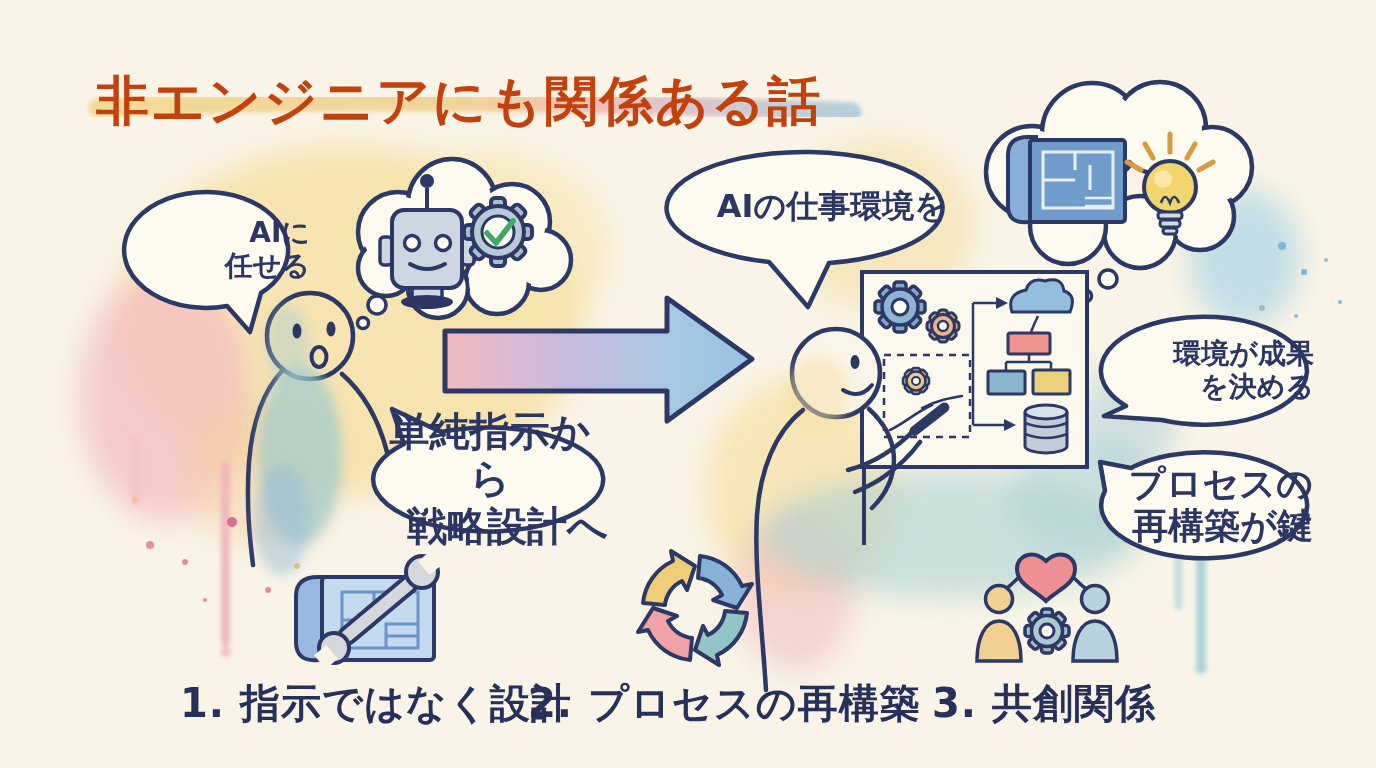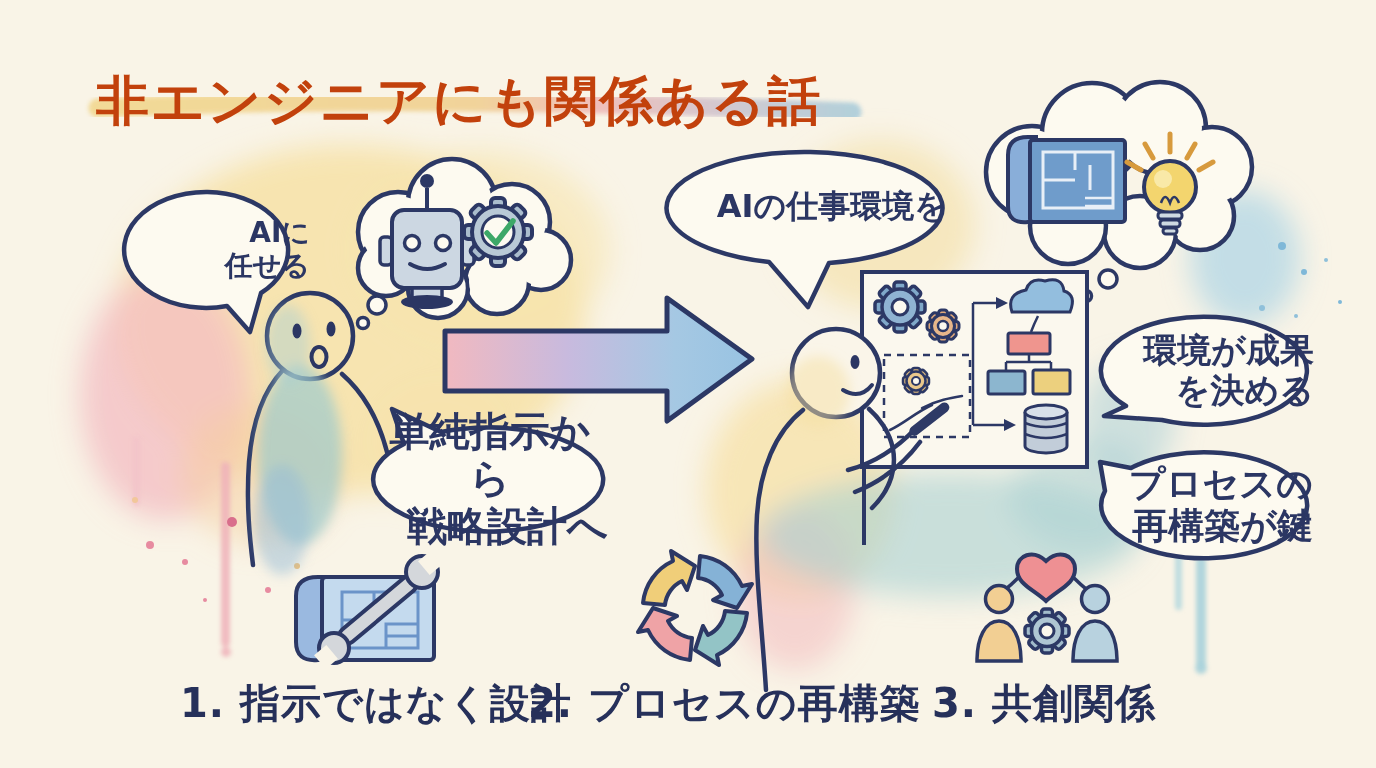--- a/index.html
+++ b/index.html
@@ -6,21 +6,21 @@
   .canvas{position:relative;width:1376px;height:768px;background:#f9f4e7;overflow:hidden;
           font-family:"DejaVu Sans",sans-serif;}
   .canvas svg.art{position:absolute;left:0;top:0;}
   .txt{position:absolute;color:#2b3663;font-weight:bold;line-height:1.18;
        text-align:center;display:flex;flex-direction:column;justify-content:center;align-items:flex-end;}
   .page-title{position:absolute;left:96px;top:30px;font-size:53px;font-weight:bold;
        color:#c2410c;letter-spacing:2px;white-space:nowrap;}
   .bubble-delegate{left:126px;top:203px;width:184px;height:92px;font-size:28px;}
   .bubble-shift{left:372px;top:434px;width:236px;height:90px;font-size:40px;}
   .bubble-design{left:663px;top:161px;width:284px;height:92px;font-size:32px;}
-  .bubble-env{left:1096px;top:325px;width:218px;height:90px;font-size:34px;}
+  .bubble-env{left:1096px;top:325px;width:218px;height:90px;font-size:28px;}
   .bubble-process{left:1095px;top:461px;width:218px;height:88px;font-size:36px;}
   .footer-label{position:absolute;top:676px;font-size:40px;font-weight:bold;color:#26305a;
        white-space:nowrap;letter-spacing:1px;}
   .fl1{left:180px;} .fl2{left:528px;text-align:right;} .fl3{left:932px;}
 </style>
 </head>
 <body>
 
 <div class="canvas">
 

